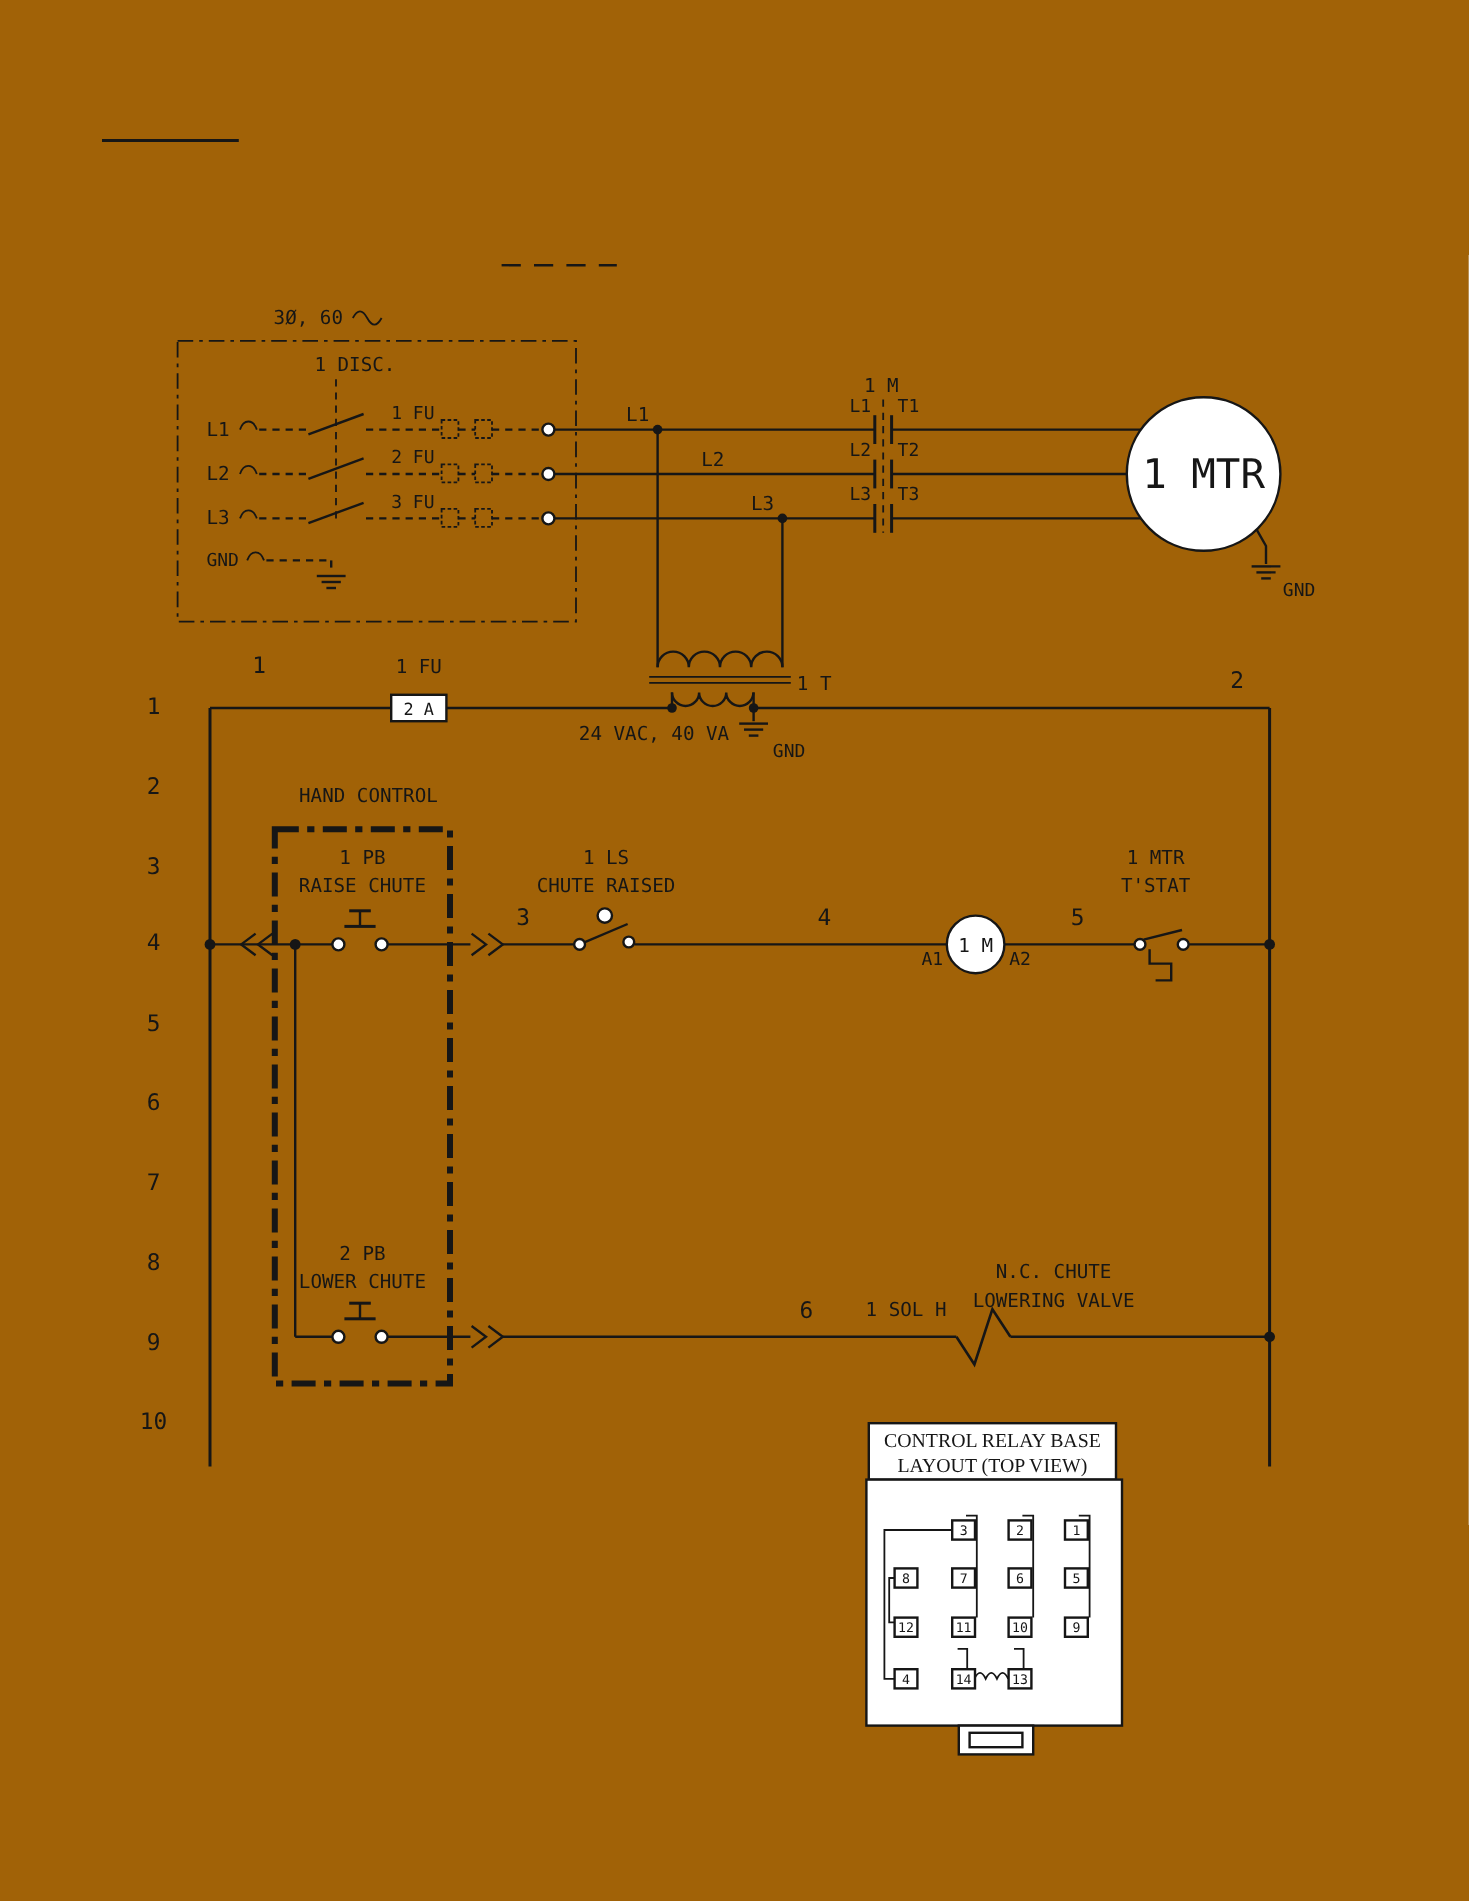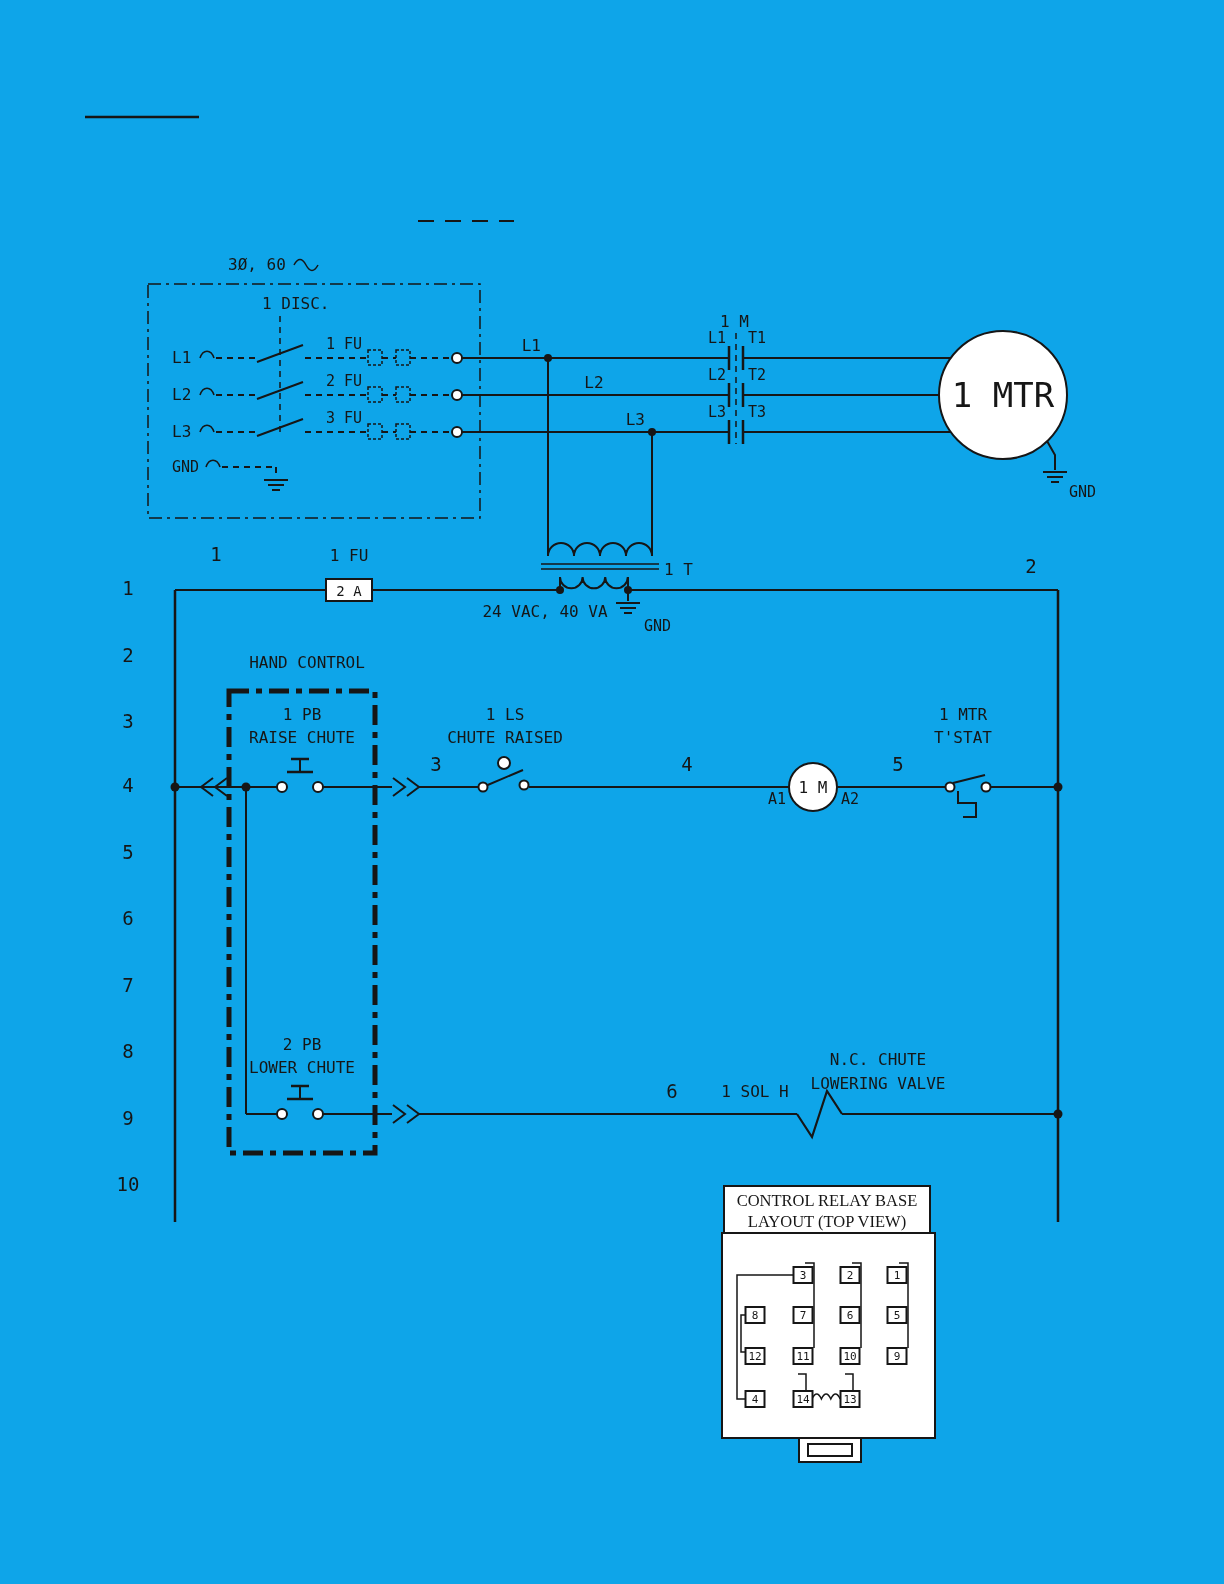--- a/index.html
+++ b/index.html
@@ -1,17 +1,17 @@
 <!DOCTYPE html>
 <html><head>
 <meta charset="utf-8">
 <style>
   html,body { margin:0; padding:0; background:#e8e8e8; }
   .canvas {
-    width:1224px; height:1584px; background:#0ea5e9; position:relative;
+    width:1224px; height:1584px; background:#a16207; position:relative;
     margin:0 auto; overflow:hidden;
   }
   svg { display:block; }
   svg text {
     fill:#161616; stroke:none;
     font-family:"DejaVu Sans Mono", monospace;
   }
   .t14 { font-size:14px; }
   .t15 { font-size:15px; }
   .t16 { font-size:16px; }

